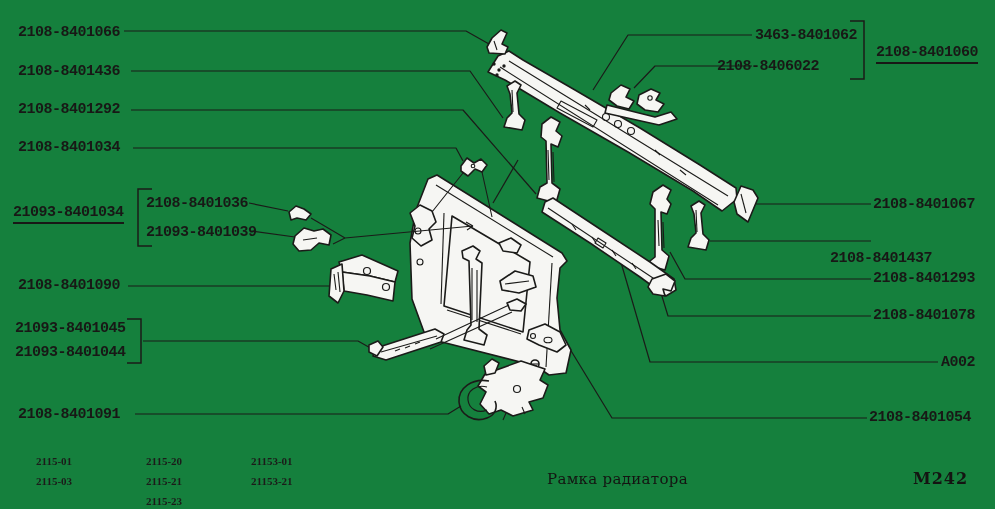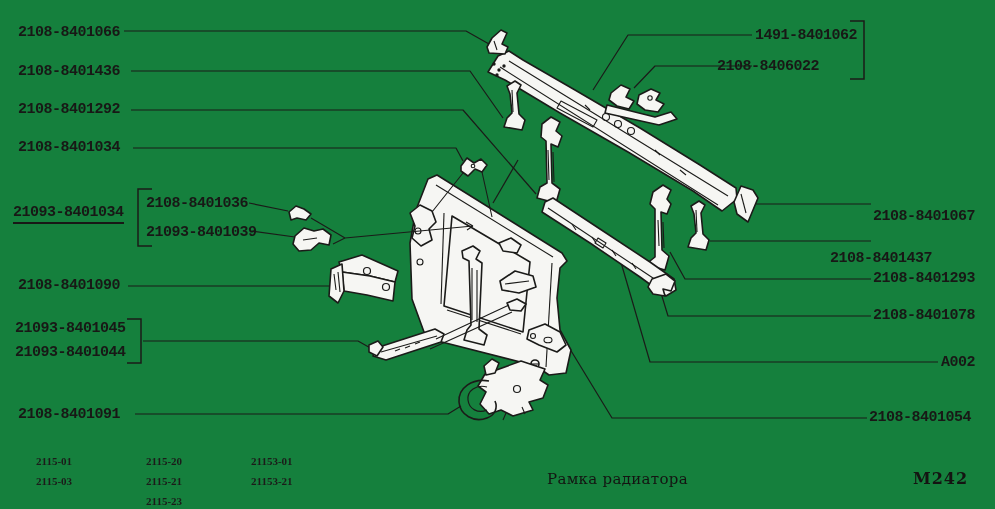--- a/index.html
+++ b/index.html
@@ -201,23 +201,24 @@
   <div class="label" style="left:18px;  top:101px;">2108-8401292</div>
   <div class="label" style="left:18px;  top:139px;">2108-8401034</div>
   <div class="label underline" style="left:13px; top:204px;">21093-8401034</div>
   <div class="label" style="left:146px; top:195px;">2108-8401036</div>
   <div class="label" style="left:146px; top:224px;">21093-8401039</div>
   <div class="label" style="left:18px;  top:277px;">2108-8401090</div>
   <div class="label" style="left:15px; top:320px;">21093-8401045</div>
   <div class="label" style="left:15px; top:344px;">21093-8401044</div>
   <div class="label" style="left:18px;  top:406px;">2108-8401091</div>
 
-  <div class="label" style="left:755px; top:27px;">1491-8401062</div>
+  <div class="label" style="left:755px; top:27px;">3463-8401062</div>
   <div class="label" style="left:717px; top:58px;">2108-8406022</div>
-  <div class="label" style="left:873px; top:196px;margin-top:12px;">2108-8401067</div>
+  <div class="label underline" style="left:876px; top:44px;">2108-8401060</div>
+  <div class="label" style="left:873px; top:196px;">2108-8401067</div>
   <div class="label" style="left:830px; top:233px;margin-top:17px;">2108-8401437</div>
   <div class="label" style="left:873px; top:270px;">2108-8401293</div>
   <div class="label" style="left:873px; top:307px;">2108-8401078</div>
   <div class="label" style="left:941px; top:354px;">A002</div>
   <div class="label" style="left:869px; top:409px;">2108-8401054</div>
 
   <div class="footer-col" style="left:36px;">
     <div>2115-01</div>
     <div>2115-03</div>
   </div>

